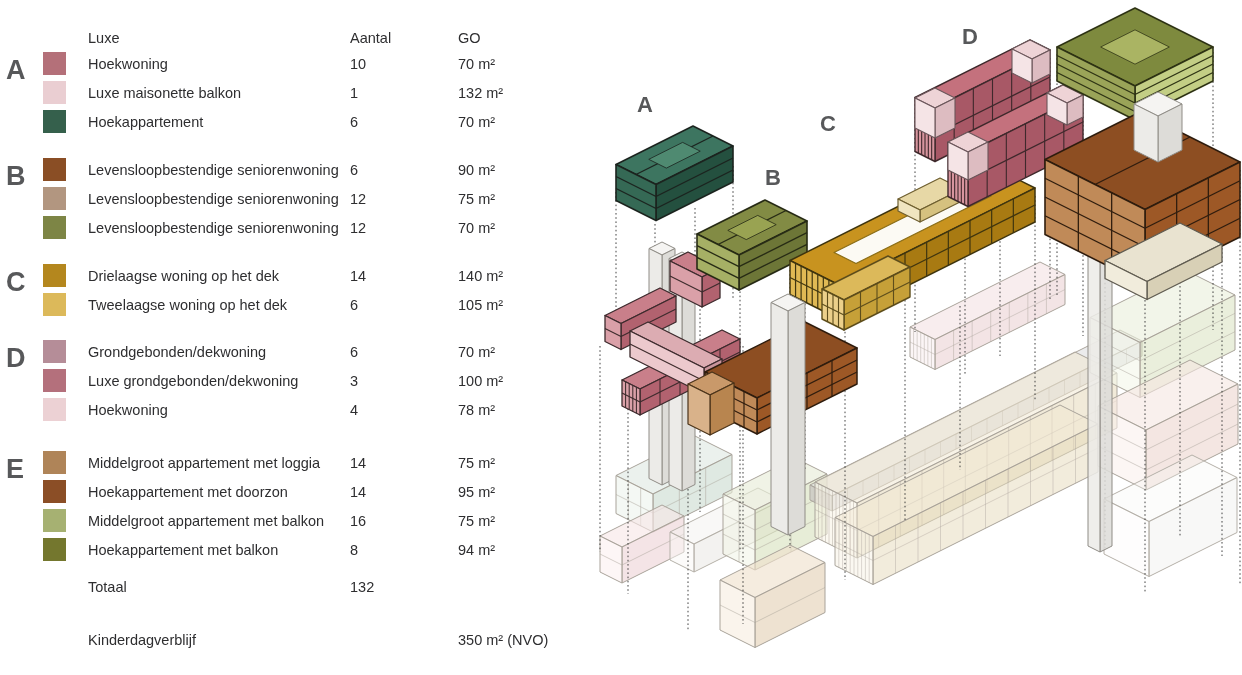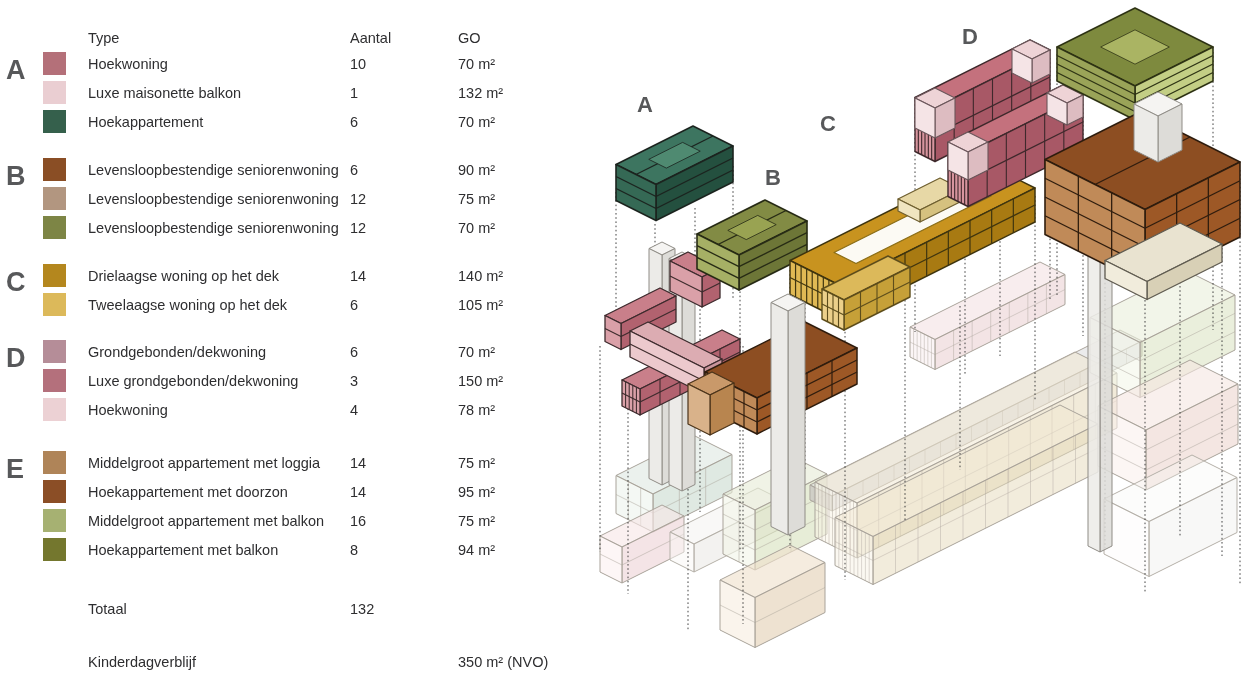--- a/index.html
+++ b/index.html
@@ -9,32 +9,32 @@
     -webkit-font-smoothing:antialiased;
   }
   .legend{position:absolute;left:0;top:0;width:584px}
   .lrow{display:grid;grid-template-columns:48px 262px 108px 1fr;height:29px;align-items:center;font-size:14.5px}
   .lrow .cell{white-space:nowrap}
   .header-row{margin-left:40px;margin-top:28px;height:20px}
   .group{display:grid;grid-template-columns:40px 1fr}
   .letter{font-size:27px;font-weight:bold;color:#57585a;line-height:1;padding-top:8px;padding-left:6px}
   .swatch{width:23px;height:23px;display:inline-block;margin-left:3px}
   .swcell{display:flex;align-items:center}
-  .totals-row{margin-left:40px;margin-top:30px}
+  .totals-row{margin-left:40px;margin-top:8px}
   .extra-row{margin-left:40px;margin-top:24px}
   #axo{position:absolute;left:580px;top:0;width:662px;height:675px}
   #axo text{font-family:"Liberation Sans",sans-serif;font-weight:bold;font-size:22px;fill:#57585a}
 </style>
 </head>
 <body>
 
 <div class="legend">
   <div class="lrow header-row">
     <span class="cell"></span>
-    <span class="cell">Type</span>
+    <span class="cell">Luxe</span>
     <span class="cell">Aantal</span>
     <span class="cell">GO</span>
   </div>
 
   <div id="groups">
   <section class="group" style="margin-top: 1px;">
     <div class="letter">A</div>
     <div class="rows">
   <div class="lrow">
     <span class="cell swcell">
@@ -131,21 +131,21 @@
     <span class="cell">6</span>
     <span class="cell">70 m²</span>
   </div>
 
   <div class="lrow">
     <span class="cell swcell">
               <span class="swatch" style="background: rgb(180, 112, 124);"></span>
             </span>
     <span class="cell">Luxe grondgebonden/dekwoning</span>
     <span class="cell">3</span>
-    <span class="cell">150 m²</span>
+    <span class="cell">100 m²</span>
   </div>
 
   <div class="lrow">
     <span class="cell swcell">
               <span class="swatch" style="background: rgb(236, 209, 212);"></span>
             </span>
     <span class="cell">Hoekwoning</span>
     <span class="cell">4</span>
     <span class="cell">78 m²</span>
   </div>

